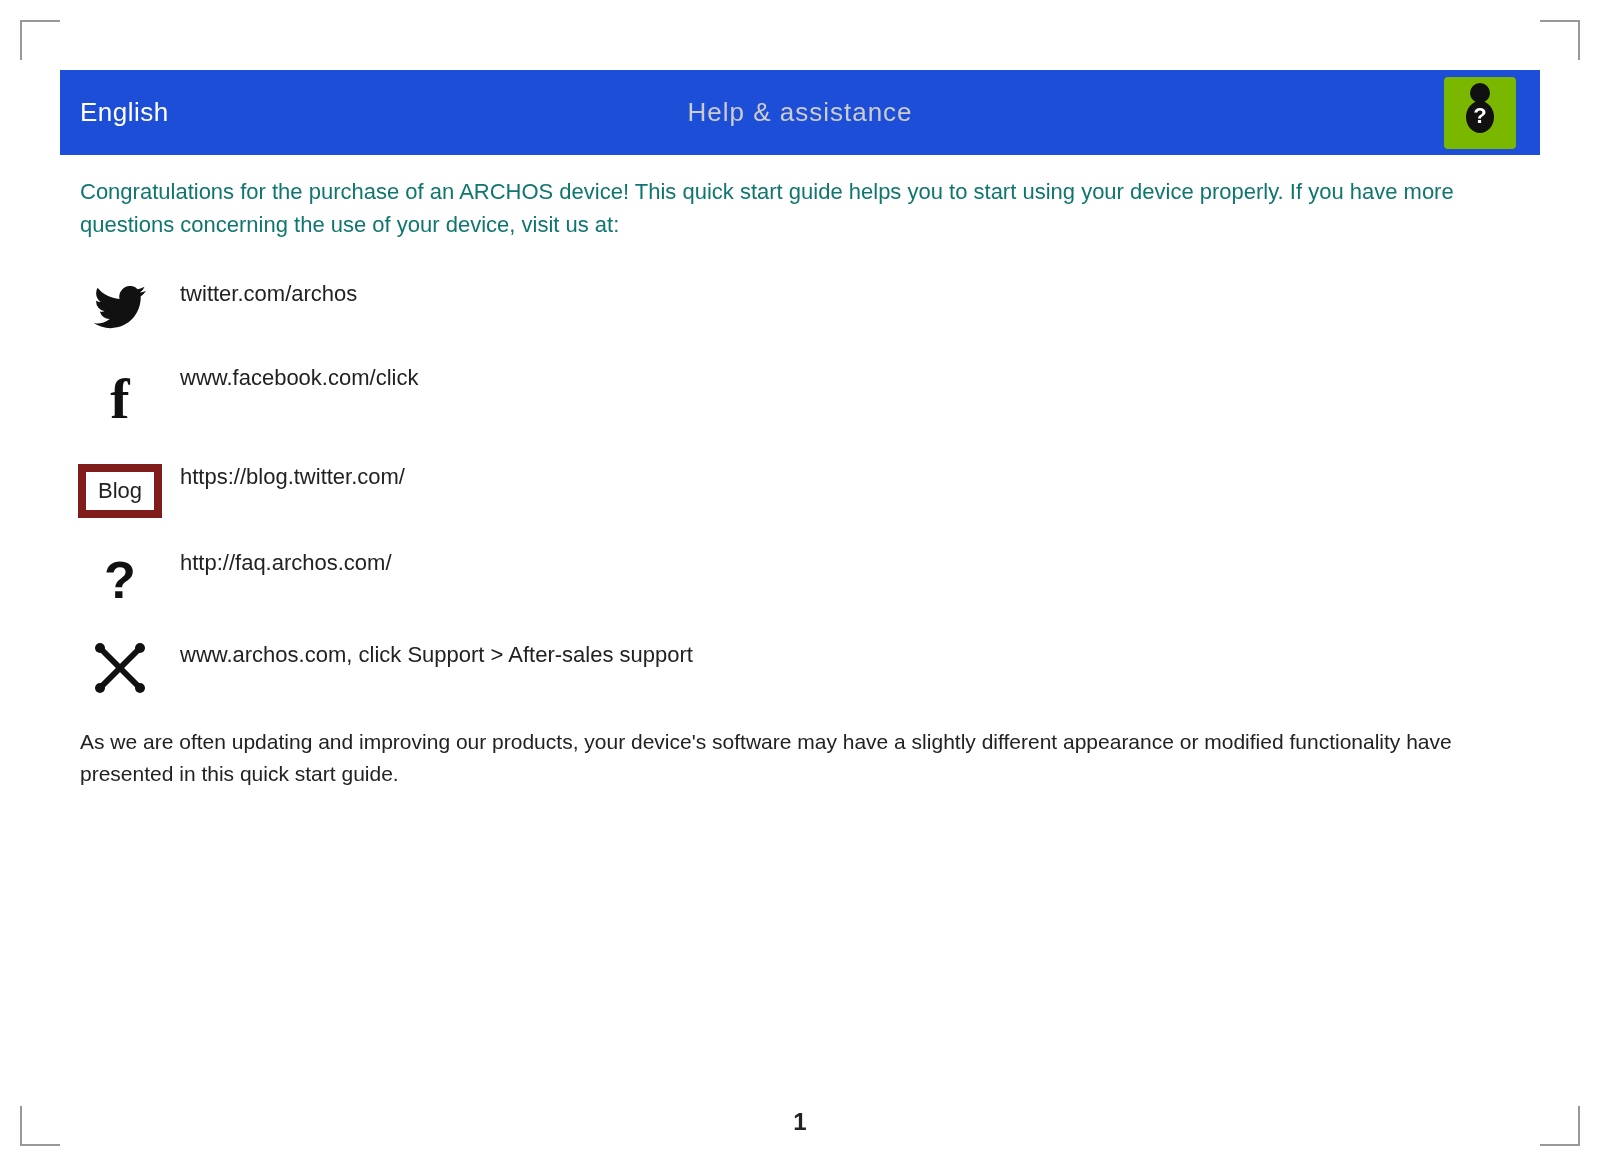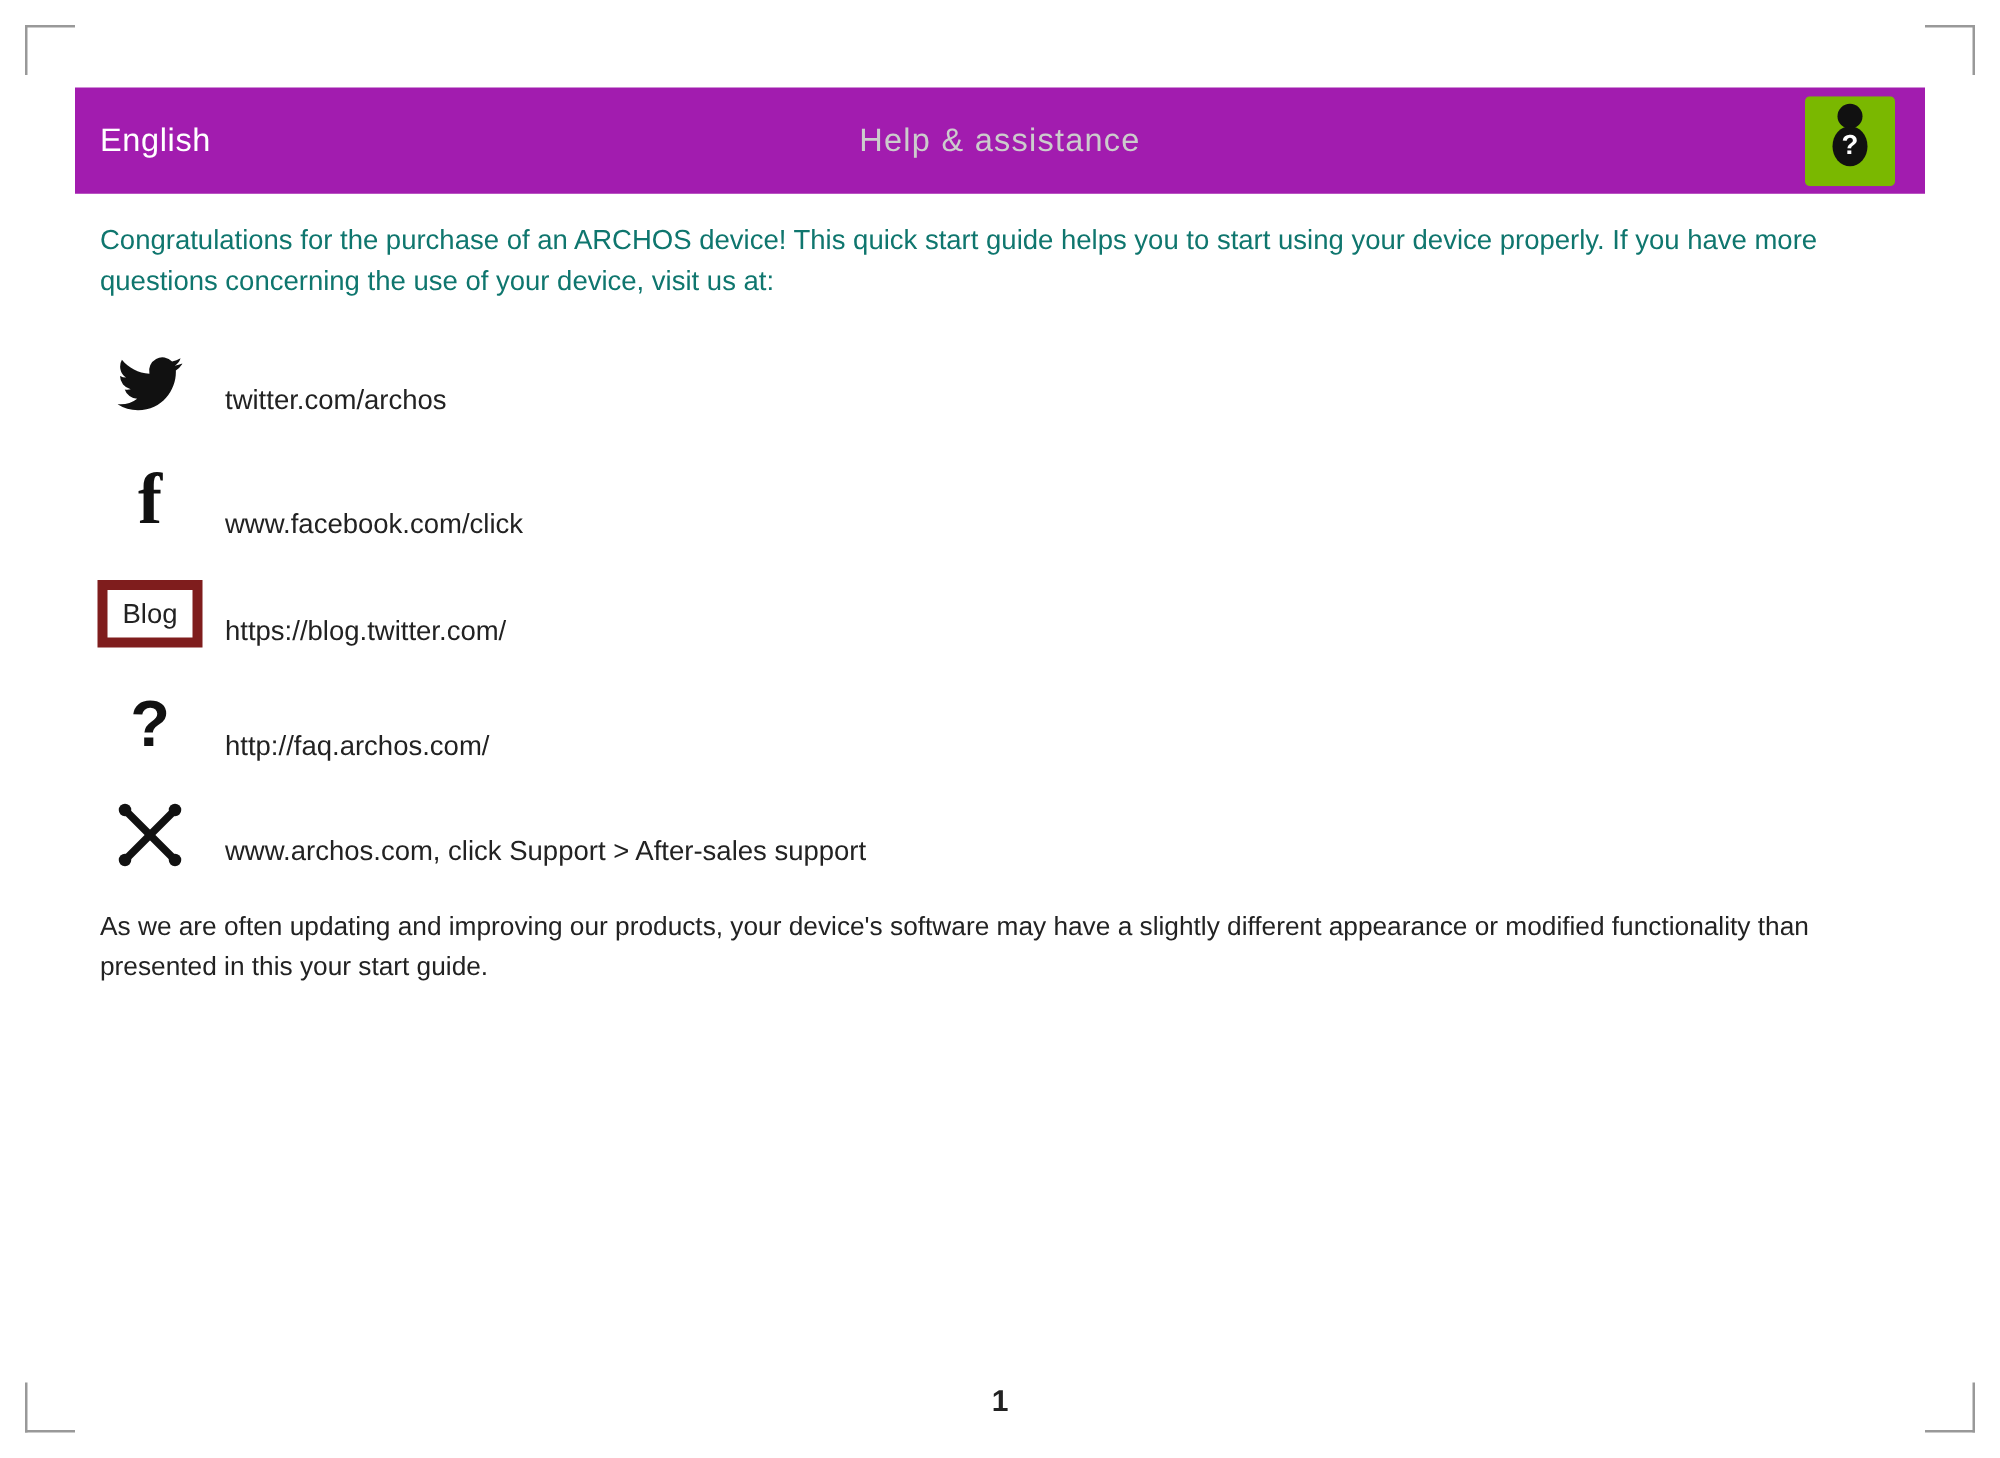--- a/index.html
+++ b/index.html
@@ -44,21 +44,21 @@
       border-right: 2px solid #999;
     }
 
     
     .header-bar {
       position: absolute;
       top: 70px;
       left: 60px;
       right: 60px;
       height: 85px;
-      background: #a21caf;
+      background: #1d4ed8;
       display: flex;
       align-items: center;
       justify-content: space-between;
       padding: 0 20px;
     }
 
     .header-lang {
       color: #ffffff;
       font-size: 26px;
       font-weight: normal;
@@ -101,21 +101,21 @@
     }
 
     
     .social-list {
       list-style: none;
       margin-bottom: 10px;
     }
 
     .social-item {
       display: flex;
-      align-items: flex-end;
+      align-items: flex-start;
       margin-bottom: 32px;
     }
 
     .social-icon {
       width: 80px;
       display: flex;
       align-items: center;
       justify-content: center;
       flex-shrink: 0;
     }
@@ -257,16 +257,16 @@
           <circle cx="6" cy="46" r="5" fill="#111"></circle>
           <circle cx="46" cy="46" r="5" fill="#111"></circle>
         </svg>
       </div>
       <span class="social-text">www.archos.com, click Support &gt; After-sales support</span>
     </li>
 
 
   </ul>
 
-  <p class="footer-text">As we are often updating and improving our products, your device's software may have a slightly different appearance or modified functionality than presented in this your start guide.</p>
+  <p class="footer-text">As we are often updating and improving our products, your device's software may have a slightly different appearance or modified functionality have presented in this quick start guide.</p>
 </div>
 
 <div class="page-number">1</div>
 
 </body></html>

